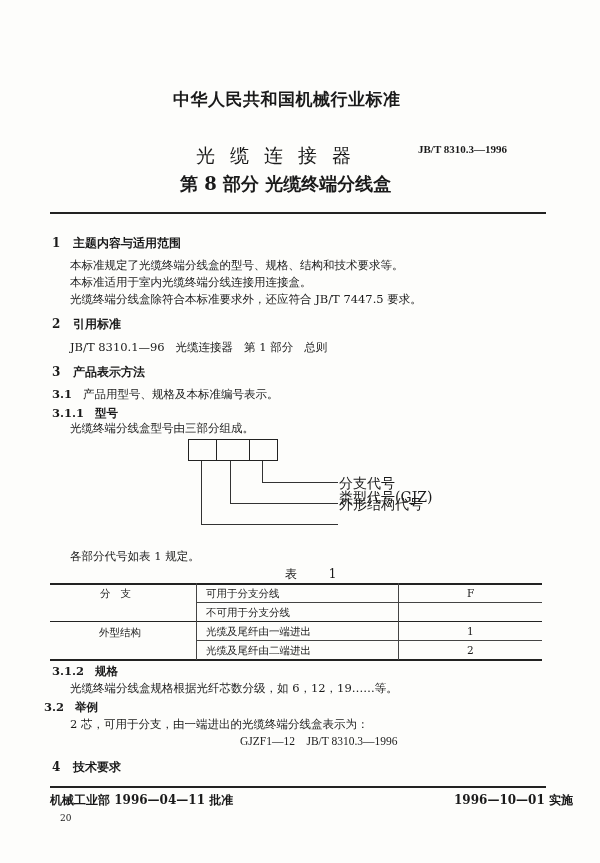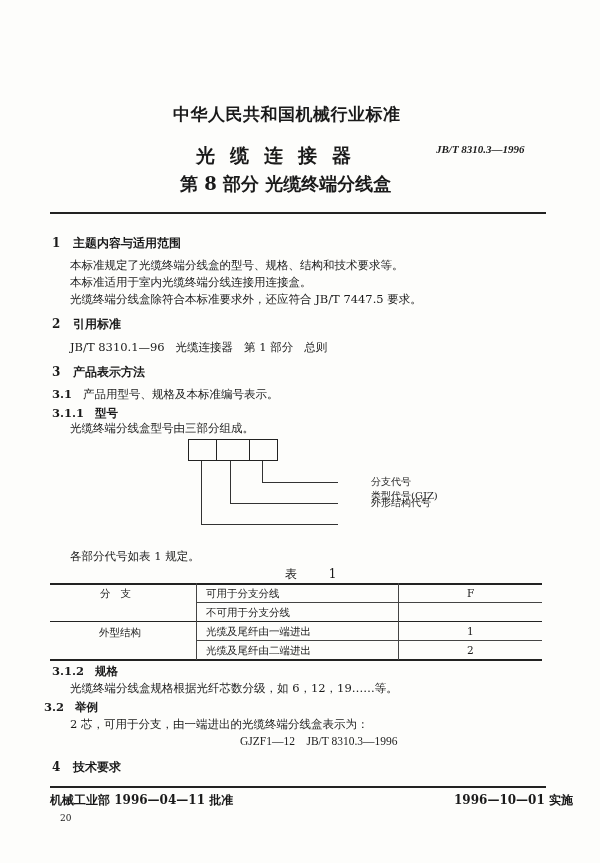--- a/index.html
+++ b/index.html
@@ -3,31 +3,31 @@
 <meta charset="utf-8">
 <style>
   html, body { margin: 0; padding: 0; }
   body {
     width: 600px; height: 863px; position: relative; overflow: hidden;
     background: #fdfdfb;
     font-family: "DejaVu Serif", "Liberation Serif", serif;
     color: #1a1a1a;
   }
   .abs { position: absolute; white-space: nowrap; }
-  .hdr-org { left: 173px; top: 103px; font-size: 17px; font-weight: bold; letter-spacing: 0.5px; }
-  .std-no { left: 436px; top: 143px; font-size: 11px; font-weight: bold; font-family: "Liberation Serif", serif; font-style: italic; }
-  .title1 { left: 196px; top: 143px; font-size: 19px; font-weight: bold; letter-spacing: 15px; text-align: center; }
+  .hdr-org { left: 173px; top: 88px; font-size: 17px; font-weight: bold; letter-spacing: 0.5px; }
+  .std-no { left: 418px; top: 143px; font-size: 11px; font-weight: bold; font-family: "Liberation Serif", serif; }
+  .title1 { left: 196px; top: 143px; font-size: 19px; font-weight: normal; letter-spacing: 15px; text-align: center; }
   .title2 { left: 180px; top: 172px; font-size: 18px; font-weight: bold; }
   .rule { position: absolute; background: #222; }
   .h-sec { font-size: 12px; font-weight: bold; }
   .body-t { font-size: 11.5px; }
   
   .box { position: absolute; border: 1.5px solid #222; height: 20px; top: 439px; }
   .line { position: absolute; background: #333; }
-  .lbl { font-size: 10px; margin-left: 32px; }
+  .lbl { font-size: 14px; }
   
   .tbl-cap { left: 285px; top: 566px; font-size: 12px; letter-spacing: 14px; }
   .tcell { font-size: 10.5px; }
   .foot { font-size: 12px; font-weight: bold; }
 </style>
 </head>
 <body>
 
 <div class="abs hdr-org">中华人民共和国机械行业标准</div>
 <div class="abs std-no">JB/T 8310.3—1996</div>

